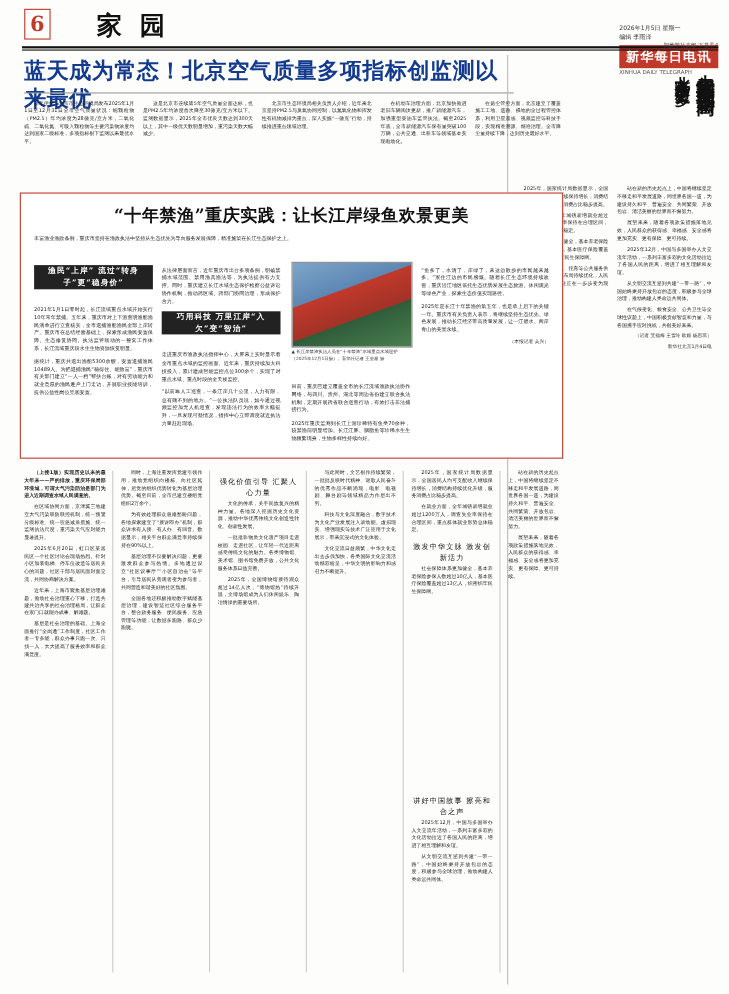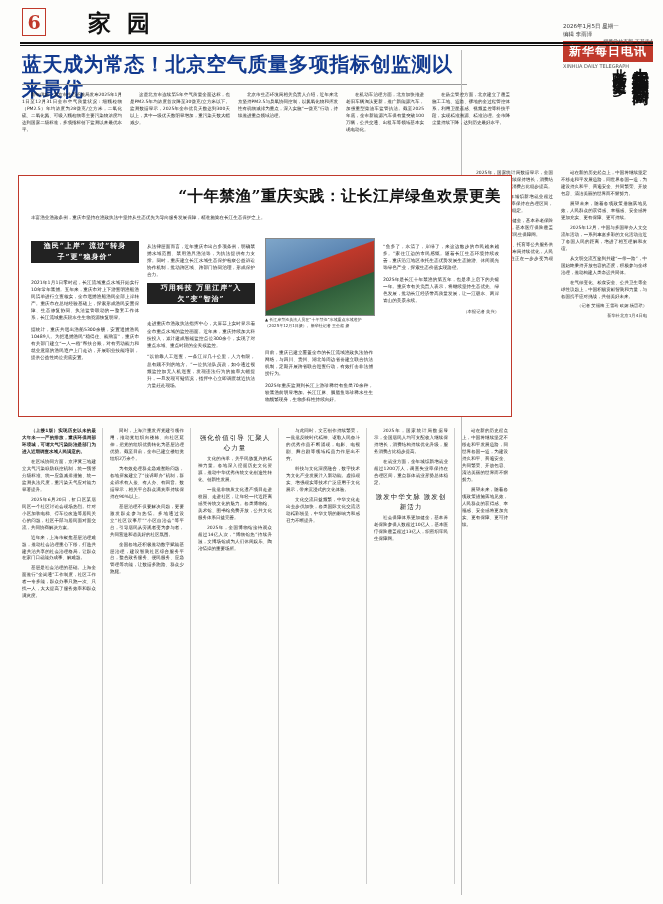--- a/index.html
+++ b/index.html
@@ -54,21 +54,21 @@
   .rail-label{
     position:absolute;right:2px;top:-12px;font-size:5px;color:#444;
   }
 
   
   .feature-box{
     position:absolute;left:18px;top:175px;width:492px;height:240px;
     border:1.6px solid #c0392b;background:#fff;
   }
   .feature-title{
-    position:absolute;left:10px;top:10px;width:472px;text-align:right;
+    position:absolute;left:10px;top:10px;width:472px;text-align:center;
     font-size:15.5px;font-weight:bold;color:#111;letter-spacing:0.5px;
     font-family:"DejaVu Serif","Liberation Serif",serif;
   }
   .feature-col{position:absolute;font-size:4.6px;line-height:1.55;color:#222;text-align:justify;}
   .sub-head{
     font-size:7px;font-weight:bold;color:#111;letter-spacing:1px;
     font-family:"DejaVu Serif","Liberation Serif",serif;text-align:center;margin:3px 0 16px;
   }
   .sub-head-dark{
     background:#222;color:#fff;display:inline-block;padding:0 3px;
@@ -222,20 +222,25 @@
   </div>
   <div class="vsep" style="left:366px;top:428px;height:456px;"></div>
 
   <div class="col" style="left:374px;top:428px;width:74px;height:280px;">
     <p>2025年，国家统计局数据显示，全国居民人均可支配收入继续保持增长，消费结构持续优化升级，服务消费占比稳步提高。</p>
     <p>在就业方面，全年城镇新增就业超过1200万人，调查失业率保持在合理区间，重点群体就业形势总体稳定。</p>
     <div class="colhead">激发中华文脉 激发创新活力</div>
     <p>社会保障体系更加健全，基本养老保险参保人数超过10亿人，基本医疗保险覆盖超过13亿人，织密织牢民生保障网。</p>
   </div>
 
+  <div class="col" style="left:374px;top:718px;width:74px;height:166px;">
+    <div class="colhead">讲好中国故事 擦亮和合之声</div>
+    <p>2025年12月，中国与多国举办人文交流年活动，一系列丰富多彩的文化活动拉近了各国人民的距离，增进了相互理解和友谊。</p>
+    <p>从文明交流互鉴到共建“一带一路”，中国始终秉持开放包容的态度，积极参与全球治理，推动构建人类命运共同体。</p>
+  </div>
   <div class="vsep" style="left:454px;top:428px;height:456px;"></div>
 
   <div class="col" style="left:462px;top:428px;width:46px;height:456px;">
     <p>站在新的历史起点上，中国将继续坚定不移走和平发展道路，同世界各国一道，为建设持久和平、普遍安全、共同繁荣、开放包容、清洁美丽的世界而不懈努力。</p>
     <p>展望未来，随着各项政策措施落地见效，人民群众的获得感、幸福感、安全感将更加充实、更有保障、更可持续。</p>
   </div>
 
 </div>
 
 </body></html>

